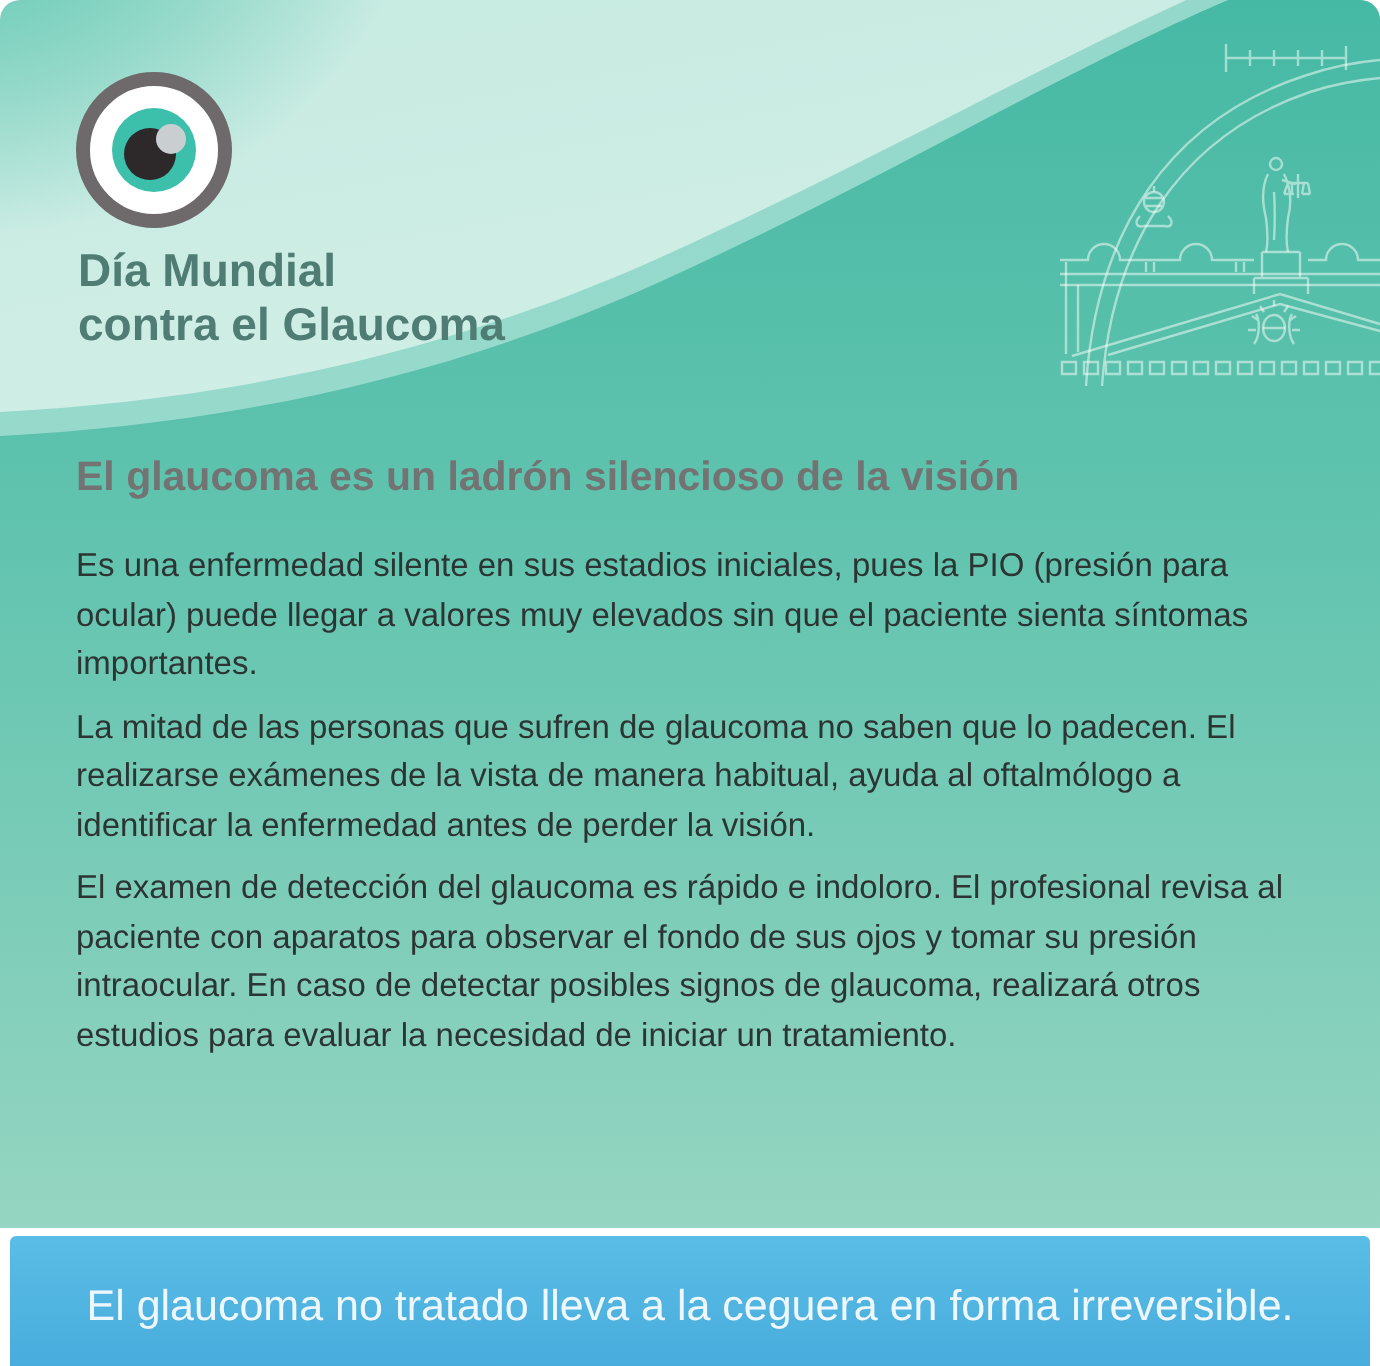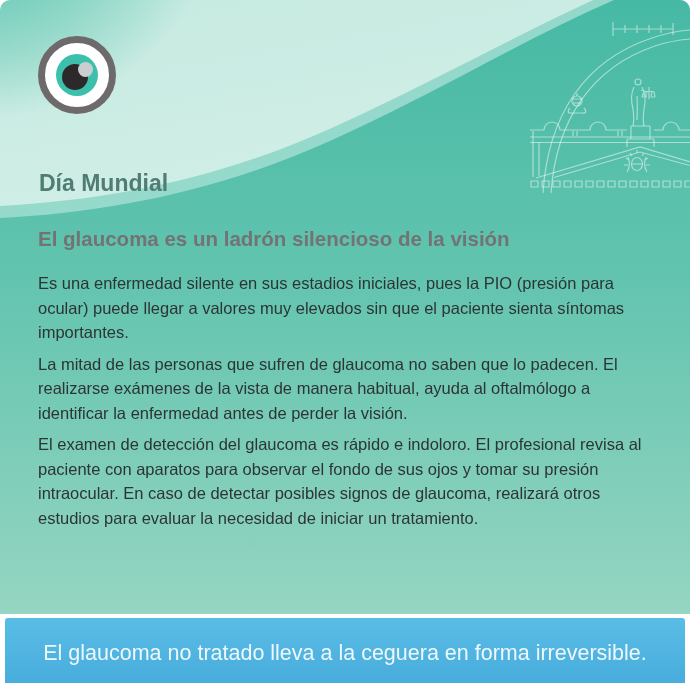--- a/index.html
+++ b/index.html
@@ -25,21 +25,21 @@
     border:7px solid #6e6a6b;border-radius:50%;background:#ffffff;}
   .eye-iris{position:absolute;left:50%;top:50%;width:42px;height:42px;
     margin:-21px 0 0 -21px;border-radius:50%;background:#3cc0ab;}
   .eye-pupil{position:absolute;left:50%;top:50%;width:26px;height:26px;
     margin:-11px 0 0 -15px;border-radius:50%;background:#2d292b;}
   .eye-highlight{position:absolute;left:50%;top:50%;width:15px;height:15px;
     margin:-13.5px 0 0 0.5px;border-radius:50%;background:#c9ced1;}
 
   
   .brand-title{position:absolute;left:39px;top:122px;font-size:23px;font-weight:700;
-    line-height:27px;color:#4f7d73;margin-top:48px;}
+    line-height:27px;color:#4f7d73;}
 
   
   .content{position:absolute;left:38px;top:226px;width:624px;}
   .content h1{margin:0 0 19px 0;font-size:20.5px;line-height:26px;font-weight:700;
     color:#737373;}
   .content p{margin:0 0 7px 0;font-size:16.5px;line-height:24.5px;color:#2d3534;}
 
   
   .footer{position:absolute;left:5px;right:5px;top:618px;height:70px;border-radius:3px;
     background:linear-gradient(180deg,#5abde6 0%,#47abdc 100%);
@@ -110,20 +110,21 @@
   <div class="logo">
     <div class="eye-ring">
       <div class="eye-iris"></div>
       <div class="eye-pupil"></div>
       <div class="eye-highlight"></div>
     </div>
   </div>
 
   <div class="brand-title">
     <div>Día Mundial</div>
+    <div>contra el Glaucoma</div>
   </div>
 
   <div class="content">
     <h1>El glaucoma es un ladrón silencioso de la visión</h1>
     <p>Es una enfermedad silente en sus estadios iniciales, pues la PIO (presión para ocular) puede llegar a valores muy elevados sin que el paciente sienta síntomas importantes.</p>
     <p>La mitad de las personas que sufren de glaucoma no saben que lo padecen. El realizarse exámenes de la vista de manera habitual, ayuda al oftalmólogo a identificar la enfermedad antes de perder la visión.</p>
     <p>El examen de detección del glaucoma es rápido e indoloro. El profesional revisa al paciente con aparatos para observar el fondo de sus ojos y tomar su presión intraocular. En caso de detectar posibles signos de glaucoma, realizará otros estudios para evaluar la necesidad de iniciar un tratamiento.</p>
   </div>
 
   <div class="footer">

